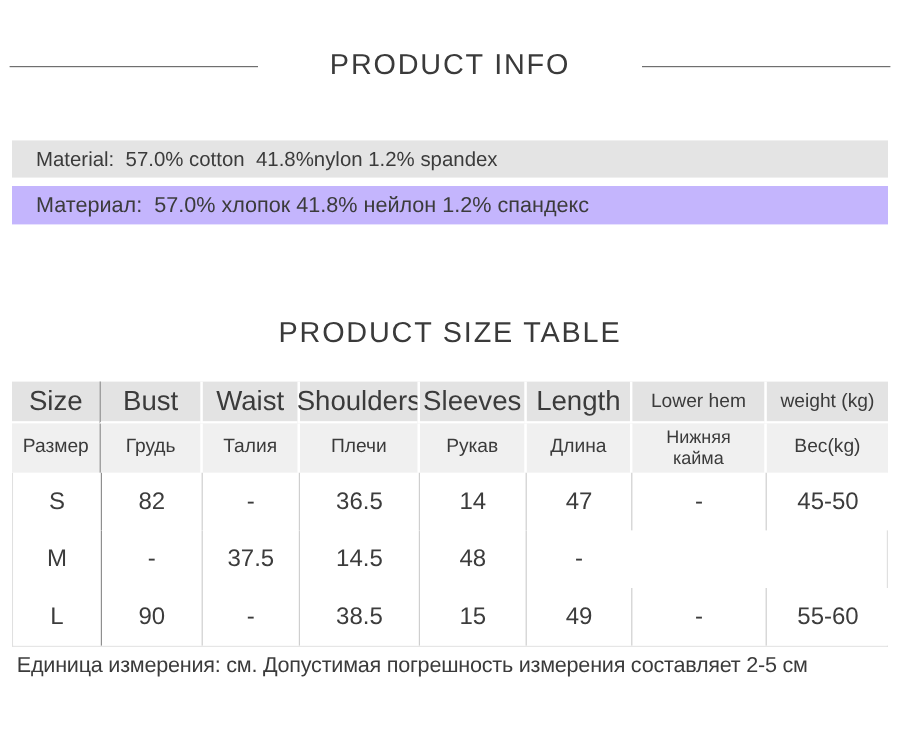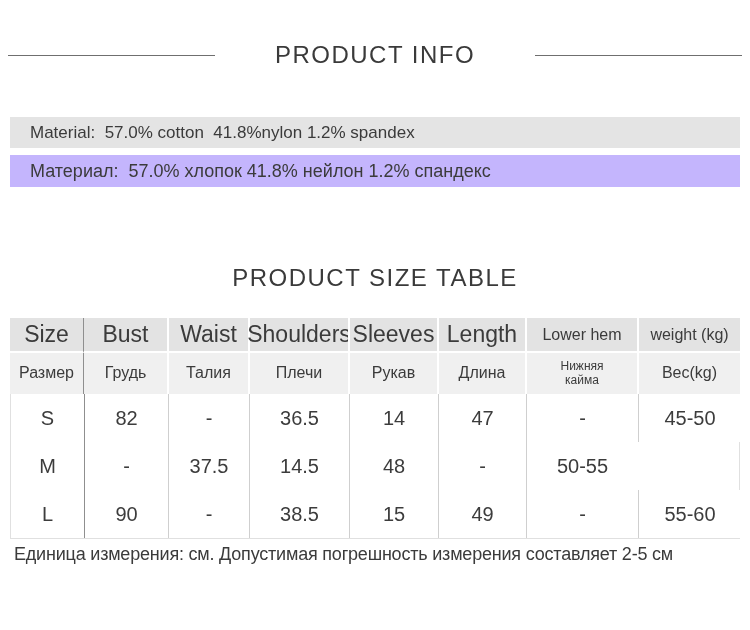--- a/index.html
+++ b/index.html
@@ -78,21 +78,21 @@
   .hrow-ru .cell {
     background: #f0f0f0;
     height: 41px;
     font-size: 16px;
     line-height: 1.15;
   }
   .hrow-en .cell + .cell,
   .hrow-ru .cell + .cell { border-left: 2px solid #ffffff; }
   .hrow-en .cell:nth-child(2),
   .hrow-ru .cell:nth-child(2) { border-left: 1px solid #8f8f8f; }
-  .hrow-ru .cell:nth-child(7) span { display: inline-block; width: 60px; font-size: 12px; }
+  .hrow-ru .cell:nth-child(7) span { display: inline-block; width: 60px; font-size: 15px; }
 
   
   .tbody {
     border: 1px solid #e0e0e0;
     border-top: none;
   }
   .brow .cell {
     background: #ffffff;
     height: 48px;
     font-size: 20px;
@@ -170,21 +170,20 @@
         <div class="cell">-</div>
         <div class="cell">45-50</div>
       </div>
       <div class="trow brow">
         <div class="cell">M</div>
         <div class="cell">-</div>
         <div class="cell">37.5</div>
         <div class="cell">14.5</div>
         <div class="cell">48</div>
         <div class="cell">-</div>
-        <div class="cell">50-55</div>
       </div>
       <div class="trow brow">
         <div class="cell">L</div>
         <div class="cell">90</div>
         <div class="cell">-</div>
         <div class="cell">38.5</div>
         <div class="cell">15</div>
         <div class="cell">49</div>
         <div class="cell">-</div>
         <div class="cell">55-60</div>

